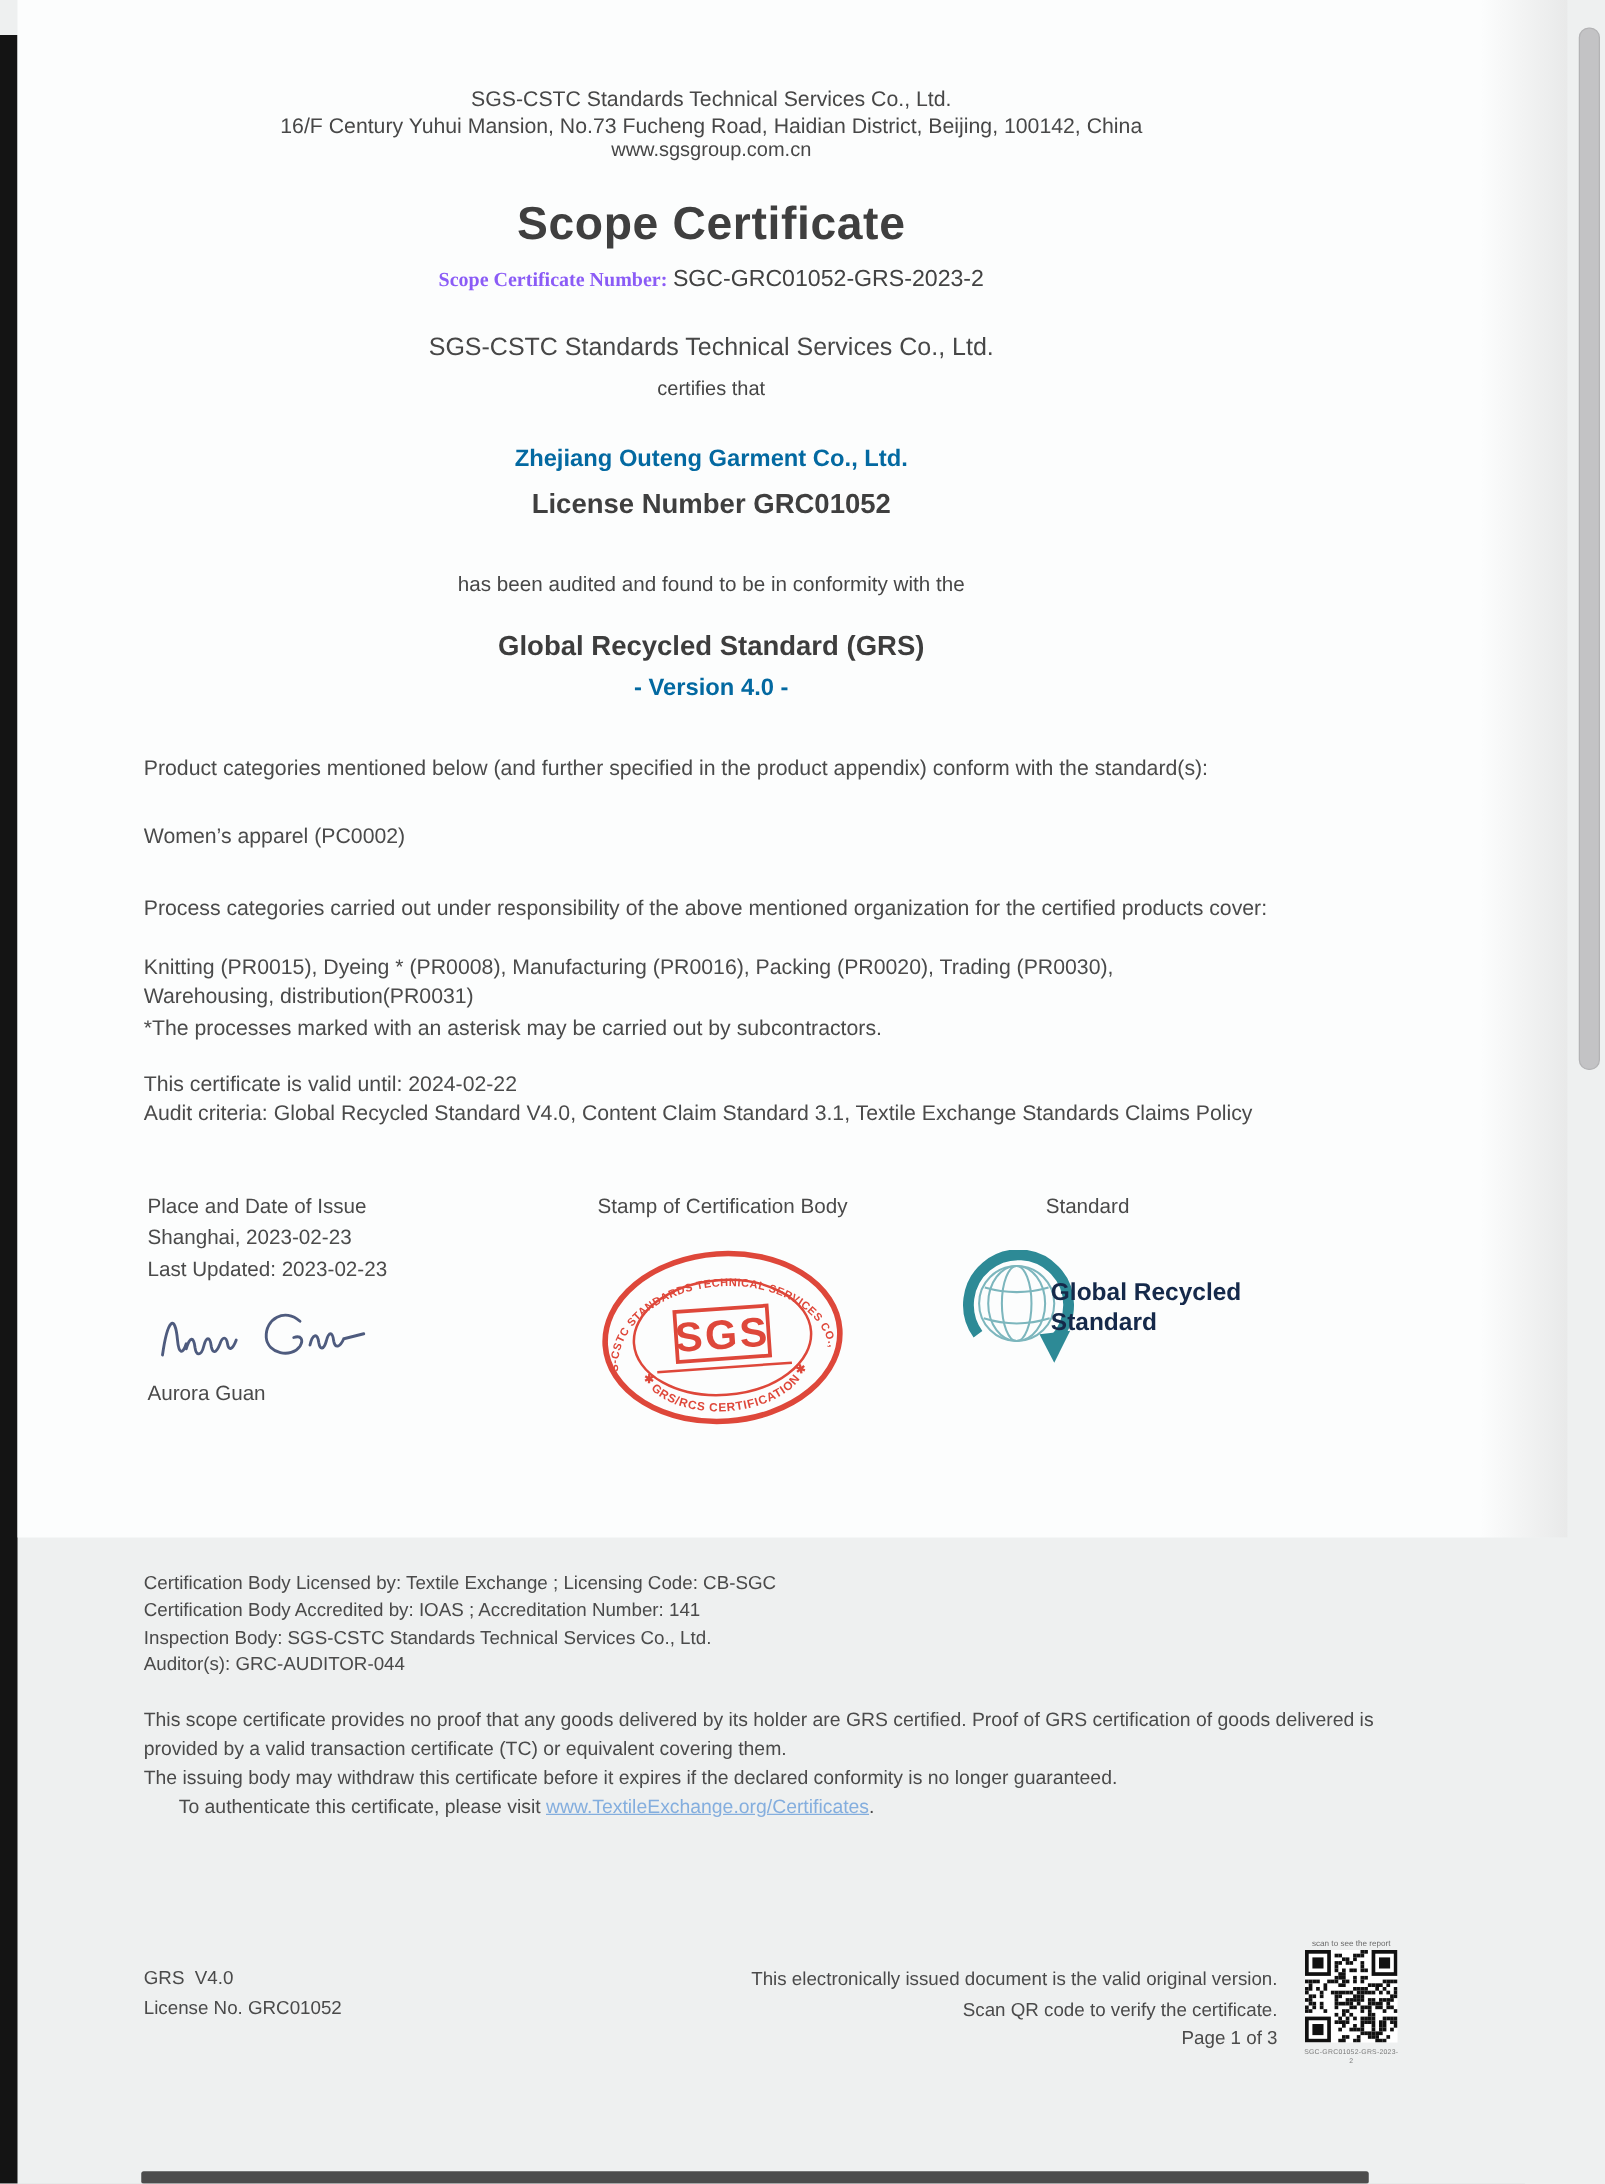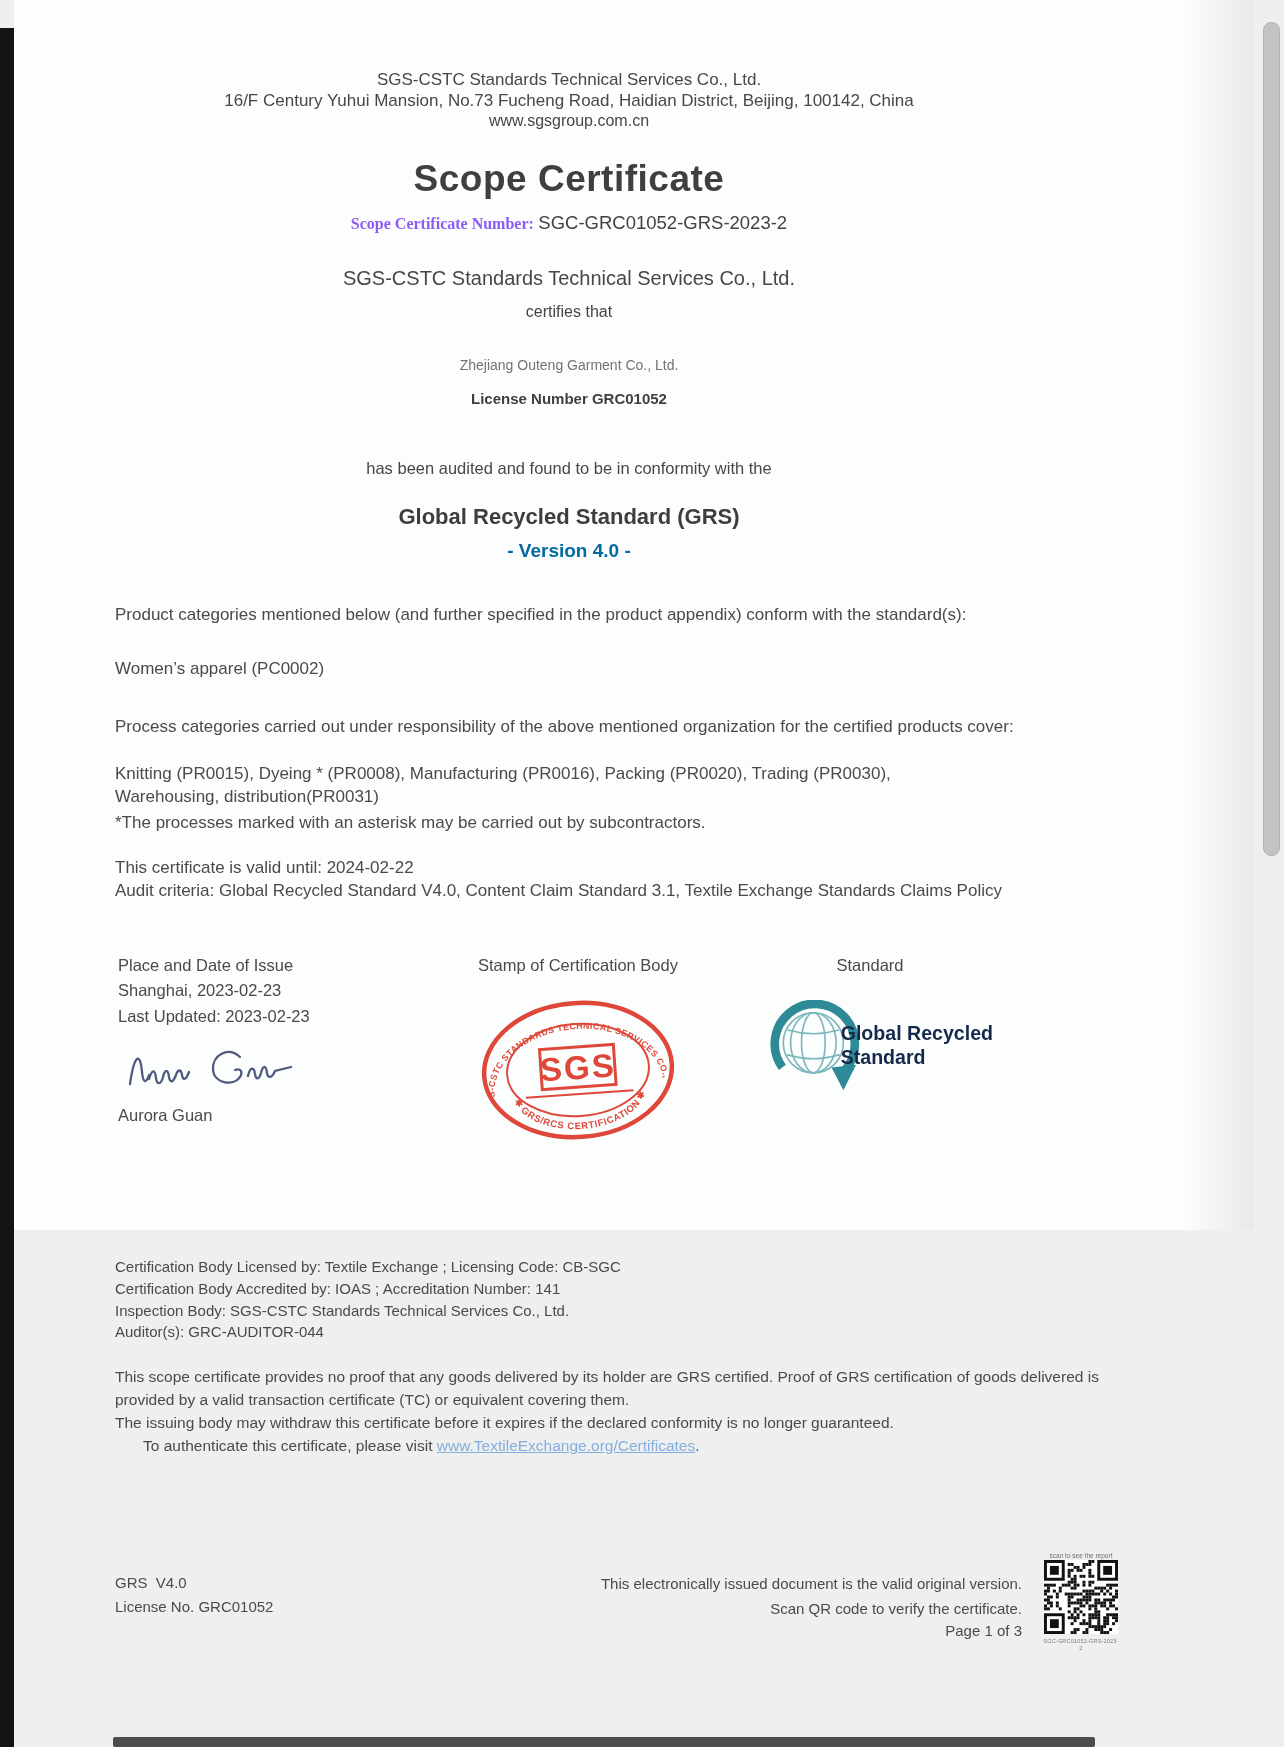--- a/index.html
+++ b/index.html
@@ -10,22 +10,22 @@
           background:linear-gradient(to right,rgba(0,0,0,0),rgba(90,90,90,0.12));pointer-events:none;}
   .abs{position:absolute;}
   .c{width:1110px;left:0;text-align:center;}
   .hdr{font-size:17px;line-height:20.5px;color:#474747;}
   .hdr .site{font-size:16px;}
   .title{font-size:37px;font-weight:bold;color:#3f3f3f;letter-spacing:.5px;}
   .certnum-label{font-size:16px;font-weight:bold;color:#8b5cf6;font-family:Liberation Serif, serif;}
   .certnum{font-size:18.5px;color:#424242;}
   .issuer{font-size:20px;color:#474747;}
   .small{font-size:16px;}
-  .company{font-size:14px;font-weight:normal;color:#737373;}
-  .license{font-size:15px;font-weight:bold;color:#3f3f3f;}
+  .company{font-size:19px;font-weight:bold;color:#0369a1;}
+  .license{font-size:22px;font-weight:bold;color:#3f3f3f;}
   .addr{font-size:17px;color:#474747;}
   .conf{font-size:16.5px;color:#474747;}
   .grsname{font-size:22px;font-weight:bold;color:#3d3d3d;}
   .version{font-size:19px;font-weight:bold;color:#0369a1;}
   .body-p{left:101px;font-size:17px;color:#4a4a4a;line-height:23px;}
   .collabel{font-size:16.5px;color:#4a4a4a;}
   .info{left:101px;font-size:15px;line-height:21.8px;color:#4a4a4a;}
   .disc{left:101px;width:1012px;font-size:15.5px;line-height:22.5px;color:#4a4a4a;}
   .link{color:#84aede;text-decoration:underline;cursor:pointer;}
   .foot{font-size:15px;color:#4a4a4a;white-space:pre;}

